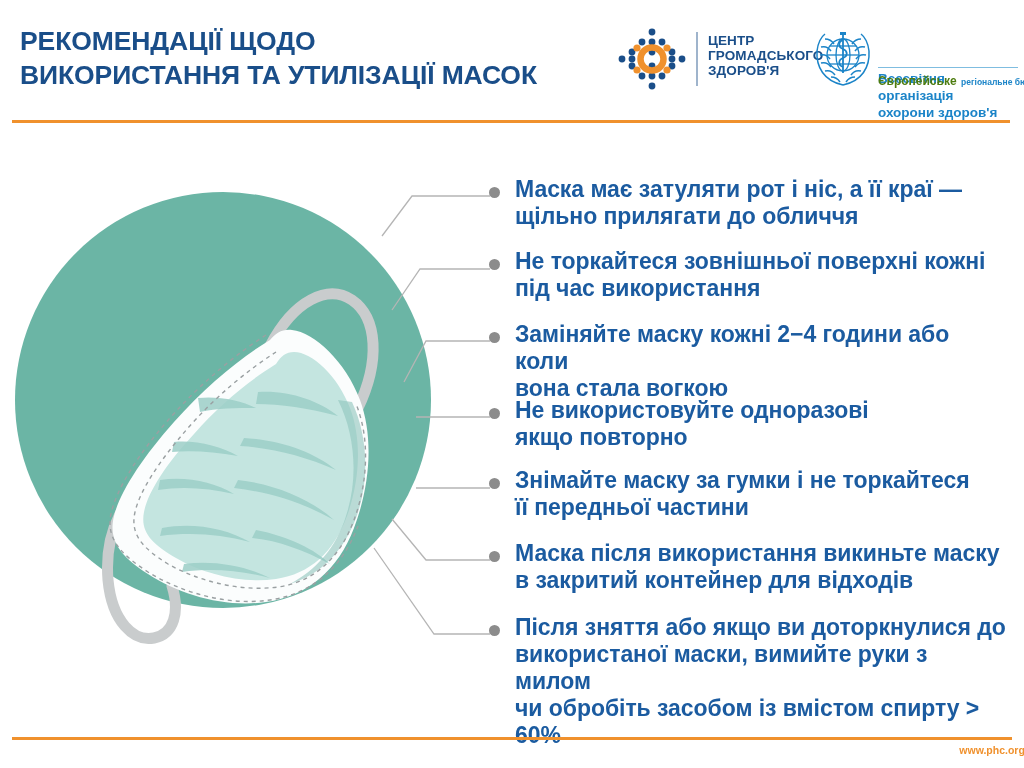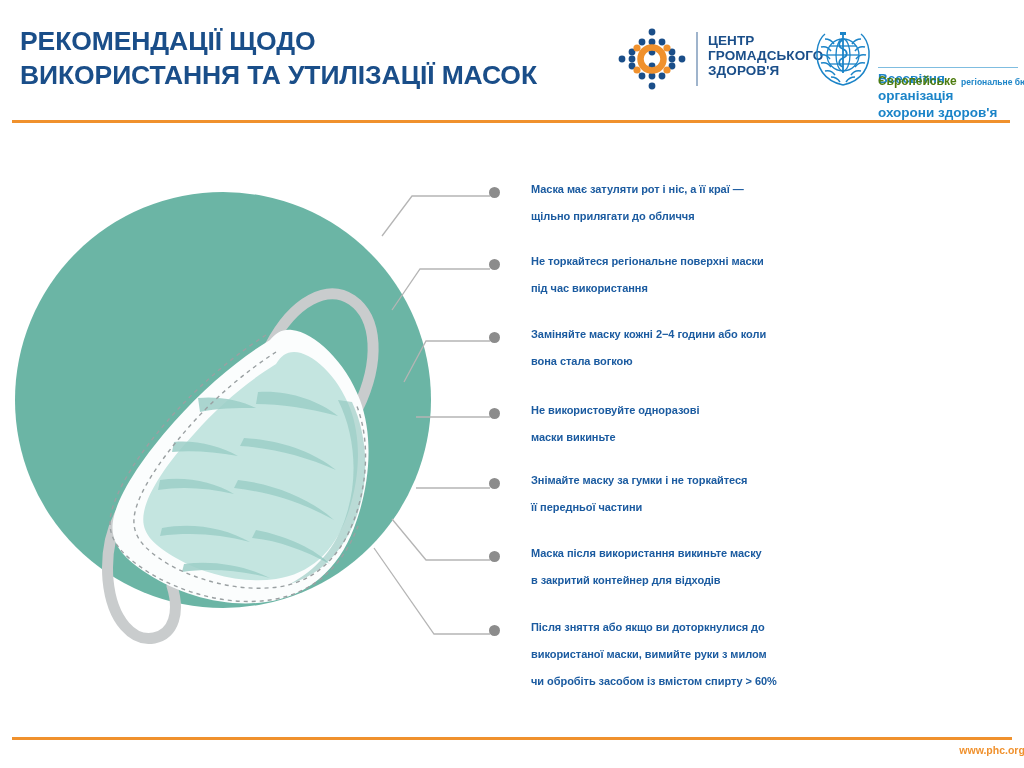--- a/index.html
+++ b/index.html
@@ -177,26 +177,25 @@
     height: 11px;
     border-radius: 50%;
     background: #8c8c8c;
   }
   .bullet-text {
     position: absolute;
     left: 26px;
     top: 0;
     width: 492px;
     color: #1b5ba0;
-    font-size: 11px;
+    font-size: 23px;
     font-weight: bold;
     line-height: 27px;
     white-space: pre-line;
     letter-spacing: -0.05px;
-    margin-left: 16px;
   }
 </style>
 </head>
 <body>
 
 <div id="header">
 
   <div id="page-title">РЕКОМЕНДАЦІЇ ЩОДО
 ВИКОРИСТАННЯ ТА УТИЛІЗАЦІЇ МАСОК</div>
 
@@ -357,34 +356,34 @@
 <div id="bullet-list">
 
   <div class="bullet-row" style="top:0px;">
     <span class="bullet-dot"></span>
     <div class="bullet-text">Маска має затуляти рот і ніс, а її краї —
 щільно прилягати до обличчя</div>
   </div>
 
   <div class="bullet-row" style="top:72px;">
     <span class="bullet-dot"></span>
-    <div class="bullet-text">Не торкайтеся регіональне поверхні маски
+    <div class="bullet-text">Не торкайтеся зовнішньої поверхні кожні
 під час використання</div>
   </div>
 
   <div class="bullet-row" style="top:145px;">
     <span class="bullet-dot"></span>
     <div class="bullet-text">Заміняйте маску кожні 2−4 години або коли
 вона стала вогкою</div>
   </div>
 
   <div class="bullet-row" style="top:221px;">
     <span class="bullet-dot"></span>
     <div class="bullet-text">Не використовуйте одноразові
-маски викиньте</div>
+якщо повторно</div>
   </div>
 
   <div class="bullet-row" style="top:291px;">
     <span class="bullet-dot"></span>
     <div class="bullet-text">Знімайте маску за гумки і не торкайтеся
 її передньої частини</div>
   </div>
 
   <div class="bullet-row" style="top:364px;">
     <span class="bullet-dot"></span>

